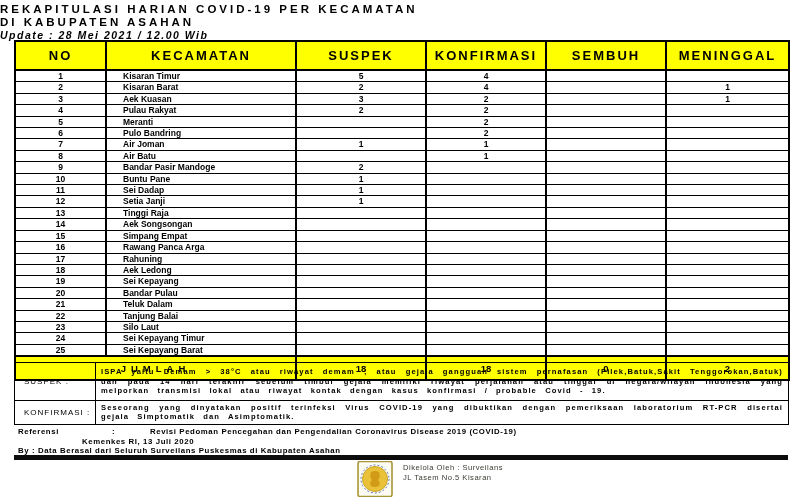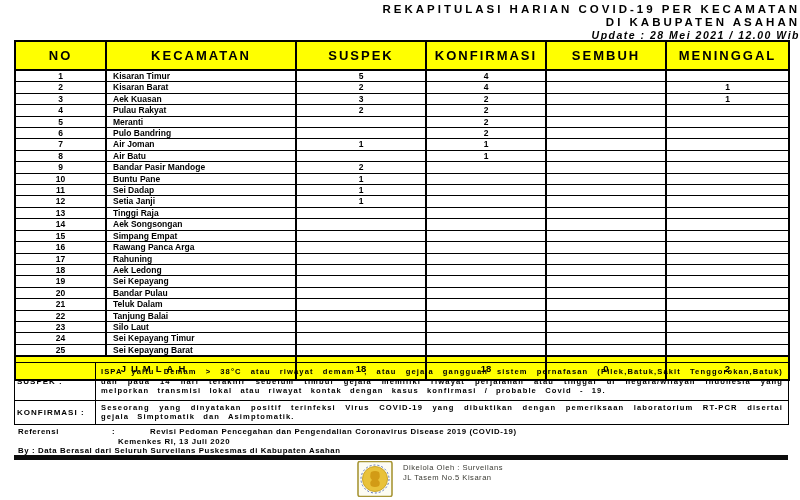--- a/index.html
+++ b/index.html
@@ -1,55 +1,55 @@
 <!DOCTYPE html>
 <html><head>
 <meta charset="utf-8">
 <style>
   * { margin:0; padding:0; box-sizing:border-box; }
   html,body { width:800px; height:500px; background:#ffffff;
     font-family:"Liberation Sans", sans-serif; color:#000; overflow:hidden; }
   .page { position:relative; width:800px; height:500px; }
 
   
-  .title-wrap { position:absolute; top:3px; left:0; width:800px; text-align:right; }
+  .title-wrap { position:absolute; top:3px; left:0; width:800px; text-align:left; }
   .title-line { font-weight:bold; font-size:11.5px; letter-spacing:3px; line-height:13px; }
   .update-line { font-weight:bold; font-style:italic; font-size:10.5px; letter-spacing:1.5px; line-height:13px; }
 
   
   table.main { position:absolute; top:40px; left:14px; width:774px;
     border-collapse:collapse; table-layout:fixed; }
   table.main th, table.main td { border:1px solid #000; border-left-width:2px; border-right-width:2px; overflow:hidden; white-space:nowrap; }
   table.main th { background:#FFFF00; height:29px; font-size:13px; letter-spacing:2px;
     border-top-width:2px; border-bottom-width:2px; }
   table.main tbody td { height:10.4px; line-height:10.4px; font-size:8.5px; font-weight:bold; }
   .c-val { text-align:center; }
-  .c-kec { text-align:left; padding-left:6px; }
+  .c-kec { text-align:left; padding-left:16px; }
   table.main tfoot td { background:#FFFF00; height:24px; font-size:9.5px; font-weight:bold;
     text-align:center; border-top-width:2px; border-bottom-width:2px; }
   .jumlah-label { letter-spacing:5px; }
 
   
   table.notes { position:absolute; top:362px; left:14px; width:774px;
     border-collapse:collapse; table-layout:fixed; }
   table.notes td { border:1.5px solid #000; vertical-align:middle; }
-  .note-label { font-weight:bold; font-size:8px; letter-spacing:1px; padding-left:2px;
+  .note-label { font-weight:normal; font-size:8px; letter-spacing:1px; padding-left:9px;
     word-break:break-all; }
   .note-text { font-weight:bold; font-size:7.6px; line-height:9.4px; padding:2px 5px;
     text-align:justify; letter-spacing:1.1px; word-spacing:5px; }
   .row-suspek { height:38px; }
   .row-konfirmasi { height:14px; }
 
   
   .ref-block { position:absolute; top:427px; left:18px; width:770px;
     font-weight:bold; font-size:7.8px; line-height:9.5px; letter-spacing:0.6px; }
   .ref-row { display:flex;gap:24px; }
   .ref-label { width:70px; }
   .ref-colon { width:14px; }
-  .ref-line2 { margin-left:100px; }
+  .ref-line2 { margin-left:64px; }
   .by-line { position:absolute; top:446px; left:18px; font-weight:bold; font-size:7.8px;
     letter-spacing:0.6px; }
   .thick-bar { position:absolute; top:455px; left:14px; width:774px; height:5px; background:#0d0d0d; }
 
   
   .footer { position:absolute; top:461px; left:357px; display:flex; }
   .logo-box { width:36px; height:36px; }
   .footer-text { margin-left:10px; padding-top:2px; font-weight:normal; font-size:7.6px;
     line-height:9.6px; color:#3a3a33; letter-spacing:0.5px; }
   .footer-line2 { letter-spacing:1.2px; }

